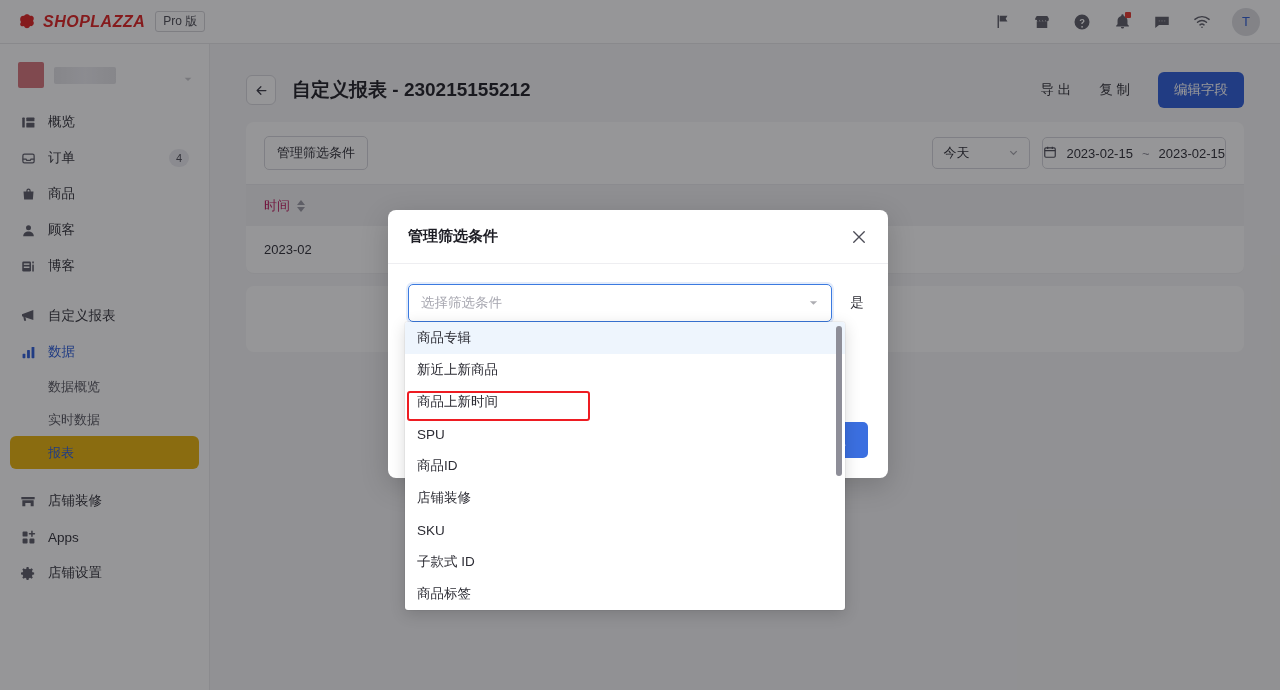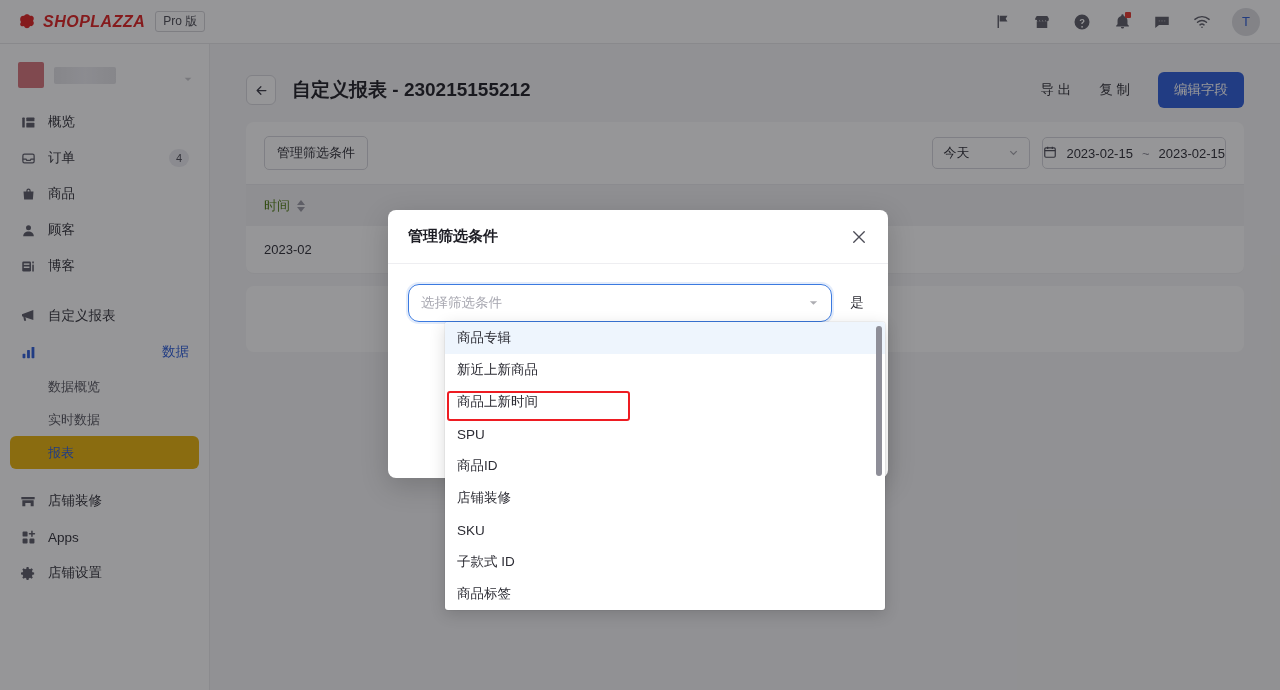--- a/index.html
+++ b/index.html
@@ -61,21 +61,21 @@
   .store-caret { margin-left: auto; width: 10px; height: 10px; opacity: .35; }
 
   .nav { padding: 2px 10px 0 10px; }
   .nav-item {
     display: flex; align-items: center; gap: 12px; height: 36px;
     padding: 0 10px; border-radius: 6px; cursor: pointer;
     font-size: 13.5px; color: #2f2f37;
   }
   .nav-item .ico { width: 16px; height: 16px; color: #5a5a66; display:flex; align-items:center; justify-content:center;}
   .nav-item .ico svg { display: block; }
-  .nav-item.active { color: #2b5cd9; justify-content: space-between; }
+  .nav-item.active { color: #2b5cd9; }
   .nav-item.active .ico { color: #2b5cd9; }
   .nav-badge {
     margin-left: auto; background: #ececf0; color: #4a4a55; border-radius: 9px;
     font-size: 11px; min-width: 20px; height: 18px; display: flex;
     align-items: center; justify-content: center; padding: 0 6px;
   }
   .nav-gap { height: 14px; }
   .nav-sub {
     display: flex; align-items: center; height: 33px; padding: 0 10px 0 38px;
     font-size: 13px; color: #56565f; border-radius: 6px; cursor: pointer;
@@ -122,21 +122,21 @@
   .date-box {
     border: 1px solid #d6d6dc; background: #fff; border-radius: 5px;
     height: 32px; display: flex; align-items: center; gap: 9px;
     padding: 0 0; font-size: 13px; color: #2c2c34; cursor: pointer;
   }
   .date-sep { color: #8a8a94; }
 
   .table-head {
     background: #f2f2f4; border-top: 1px solid #ececef;
     height: 42px; display: flex; align-items: center; padding: 0 18px;
-    font-size: 13px; color: #4d7c0f; font-weight: 500;
+    font-size: 13px; color: #be185d; font-weight: 500;
   }
   .sort-ico { margin-left: 7px; display: inline-flex; flex-direction: column; gap: 2px; }
   .table-row {
     background: #fff; height: 48px; display: flex; align-items: center;
     padding: 0 18px; font-size: 13px; color: #2c2c34;
     border-bottom: 1px solid #f0f0f2; border-radius: 0 0 8px 8px;
   }
   .footer-card {
     margin-top: 12px; background: #fff; border-radius: 8px; height: 66px;
   }
@@ -154,21 +154,21 @@
     display: flex; flex-direction: column;
   }
   .modal-head {
     height: 54px; display: flex; align-items: center; padding: 0 20px;
     border-bottom: 1px solid #eeeef1;
   }
   .modal-title { font-size: 15px; font-weight: 700; color: #1d1d24; }
   .modal-close { margin-left: auto; cursor: pointer; color: #4c4c56; display:flex; }
   .modal-body { padding: 20px 20px 0 20px; display: flex; align-items: center; gap: 14px; }
   .sel-field {
-    flex: 1; height: 38px; border: 1px solid #3b7ae0; border-radius: 11px;
+    flex: 1; height: 38px; border: 1px solid #3b7ae0; border-radius: 5px;
     display: flex; align-items: center; padding: 0 12px;
     box-shadow: 0 0 0 2px rgba(59,122,224,0.14);
     gap: 20px;
   }
   .sel-placeholder { font-size: 13.5px; color: #a7a7b0; }
   .sel-caret { margin-left: auto; opacity: .55; }
   .yes-label { font-size: 13.5px; color: #2c2c34; width: 22px; text-align: center;}
   .modal-foot {
     margin-top: auto; padding: 0 20px 20px 20px; display: flex; justify-content: flex-end;
   }
@@ -177,21 +177,20 @@
     font-size: 13.5px; padding: 9px 22px; cursor: pointer;
     font-family: "Liberation Sans", sans-serif;
   }
 
   
   .dropdown {
     position: absolute; left: 405px; top: 322px; width: 440px; height: 288px;
     background: #fff; border-radius: 3px; z-index: 12;
     box-shadow: 0 4px 16px rgba(0,0,0,0.16), 0 0 0 1px rgba(0,0,0,0.04);
     overflow: hidden;
-    margin-left: 40px;
   }
   .dd-list { position: relative; }
   .dd-item {
     height: 32px; display: flex; align-items: center; padding: 0 12px;
     font-size: 13.5px; color: #2c2c34; cursor: pointer;
   }
   .dd-item.sel { background: #eef5fd; }
   .dd-scroll {
     position: absolute; right: 3px; top: 4px; width: 6px; height: 150px;
     background: #8e8e98; border-radius: 3px;

